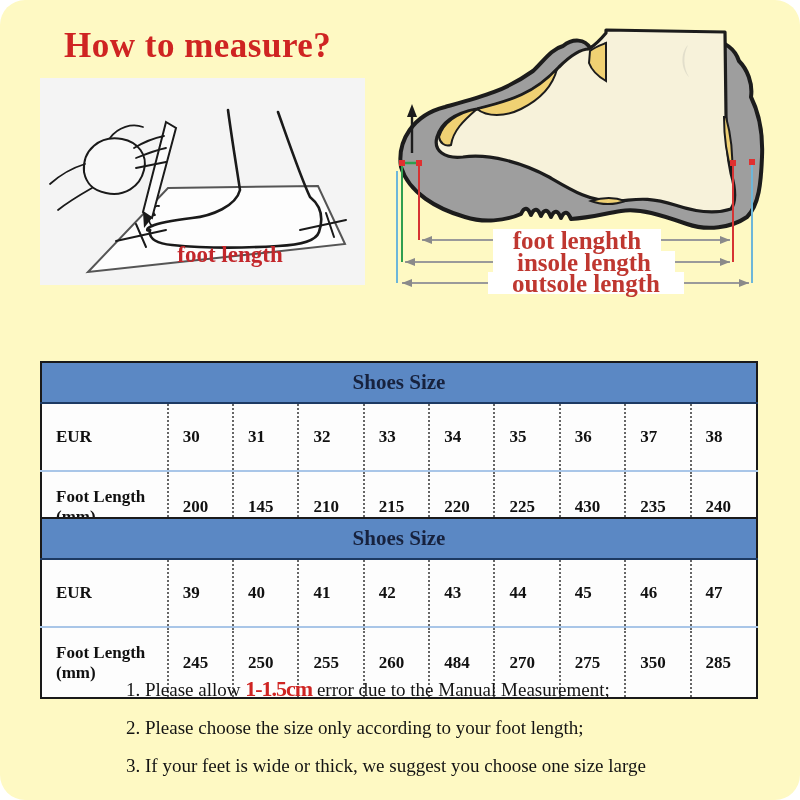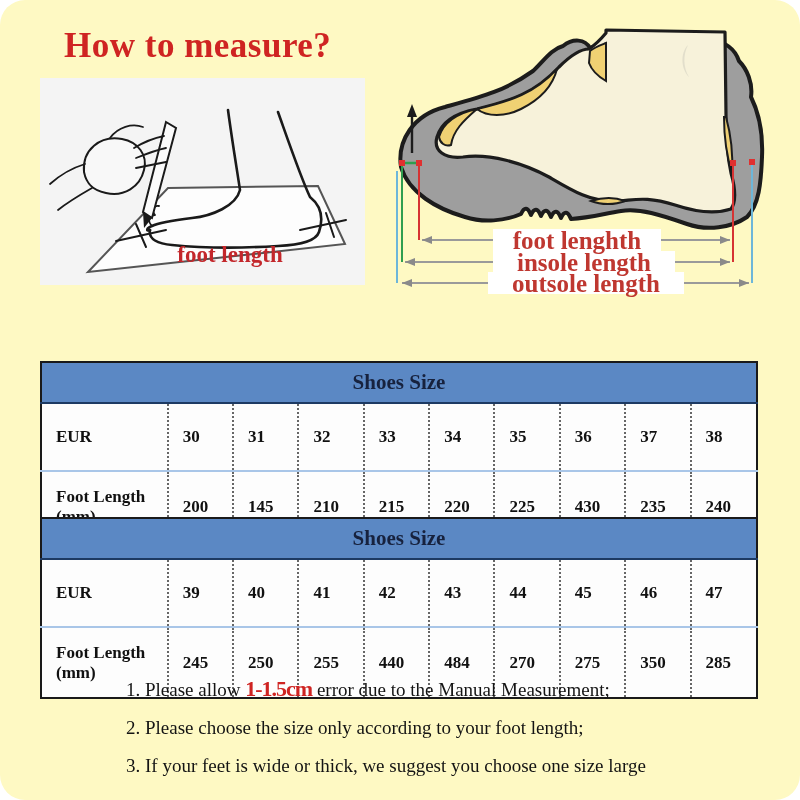--- a/index.html
+++ b/index.html
@@ -240,21 +240,21 @@
       <td>47</td>
     </tr>
     <tr class="len-row">
       <td class="rowhead">
         <span>Foot Length</span>
         <span>(mm)</span>
       </td>
       <td>245</td>
       <td>250</td>
       <td>255</td>
-      <td>440</td>
+      <td>260</td>
       <td>484</td>
       <td>270</td>
       <td>275</td>
       <td>350</td>
       <td>285</td>
     </tr>
   </tbody>
     </table>
 
   <div class="notice-items">

